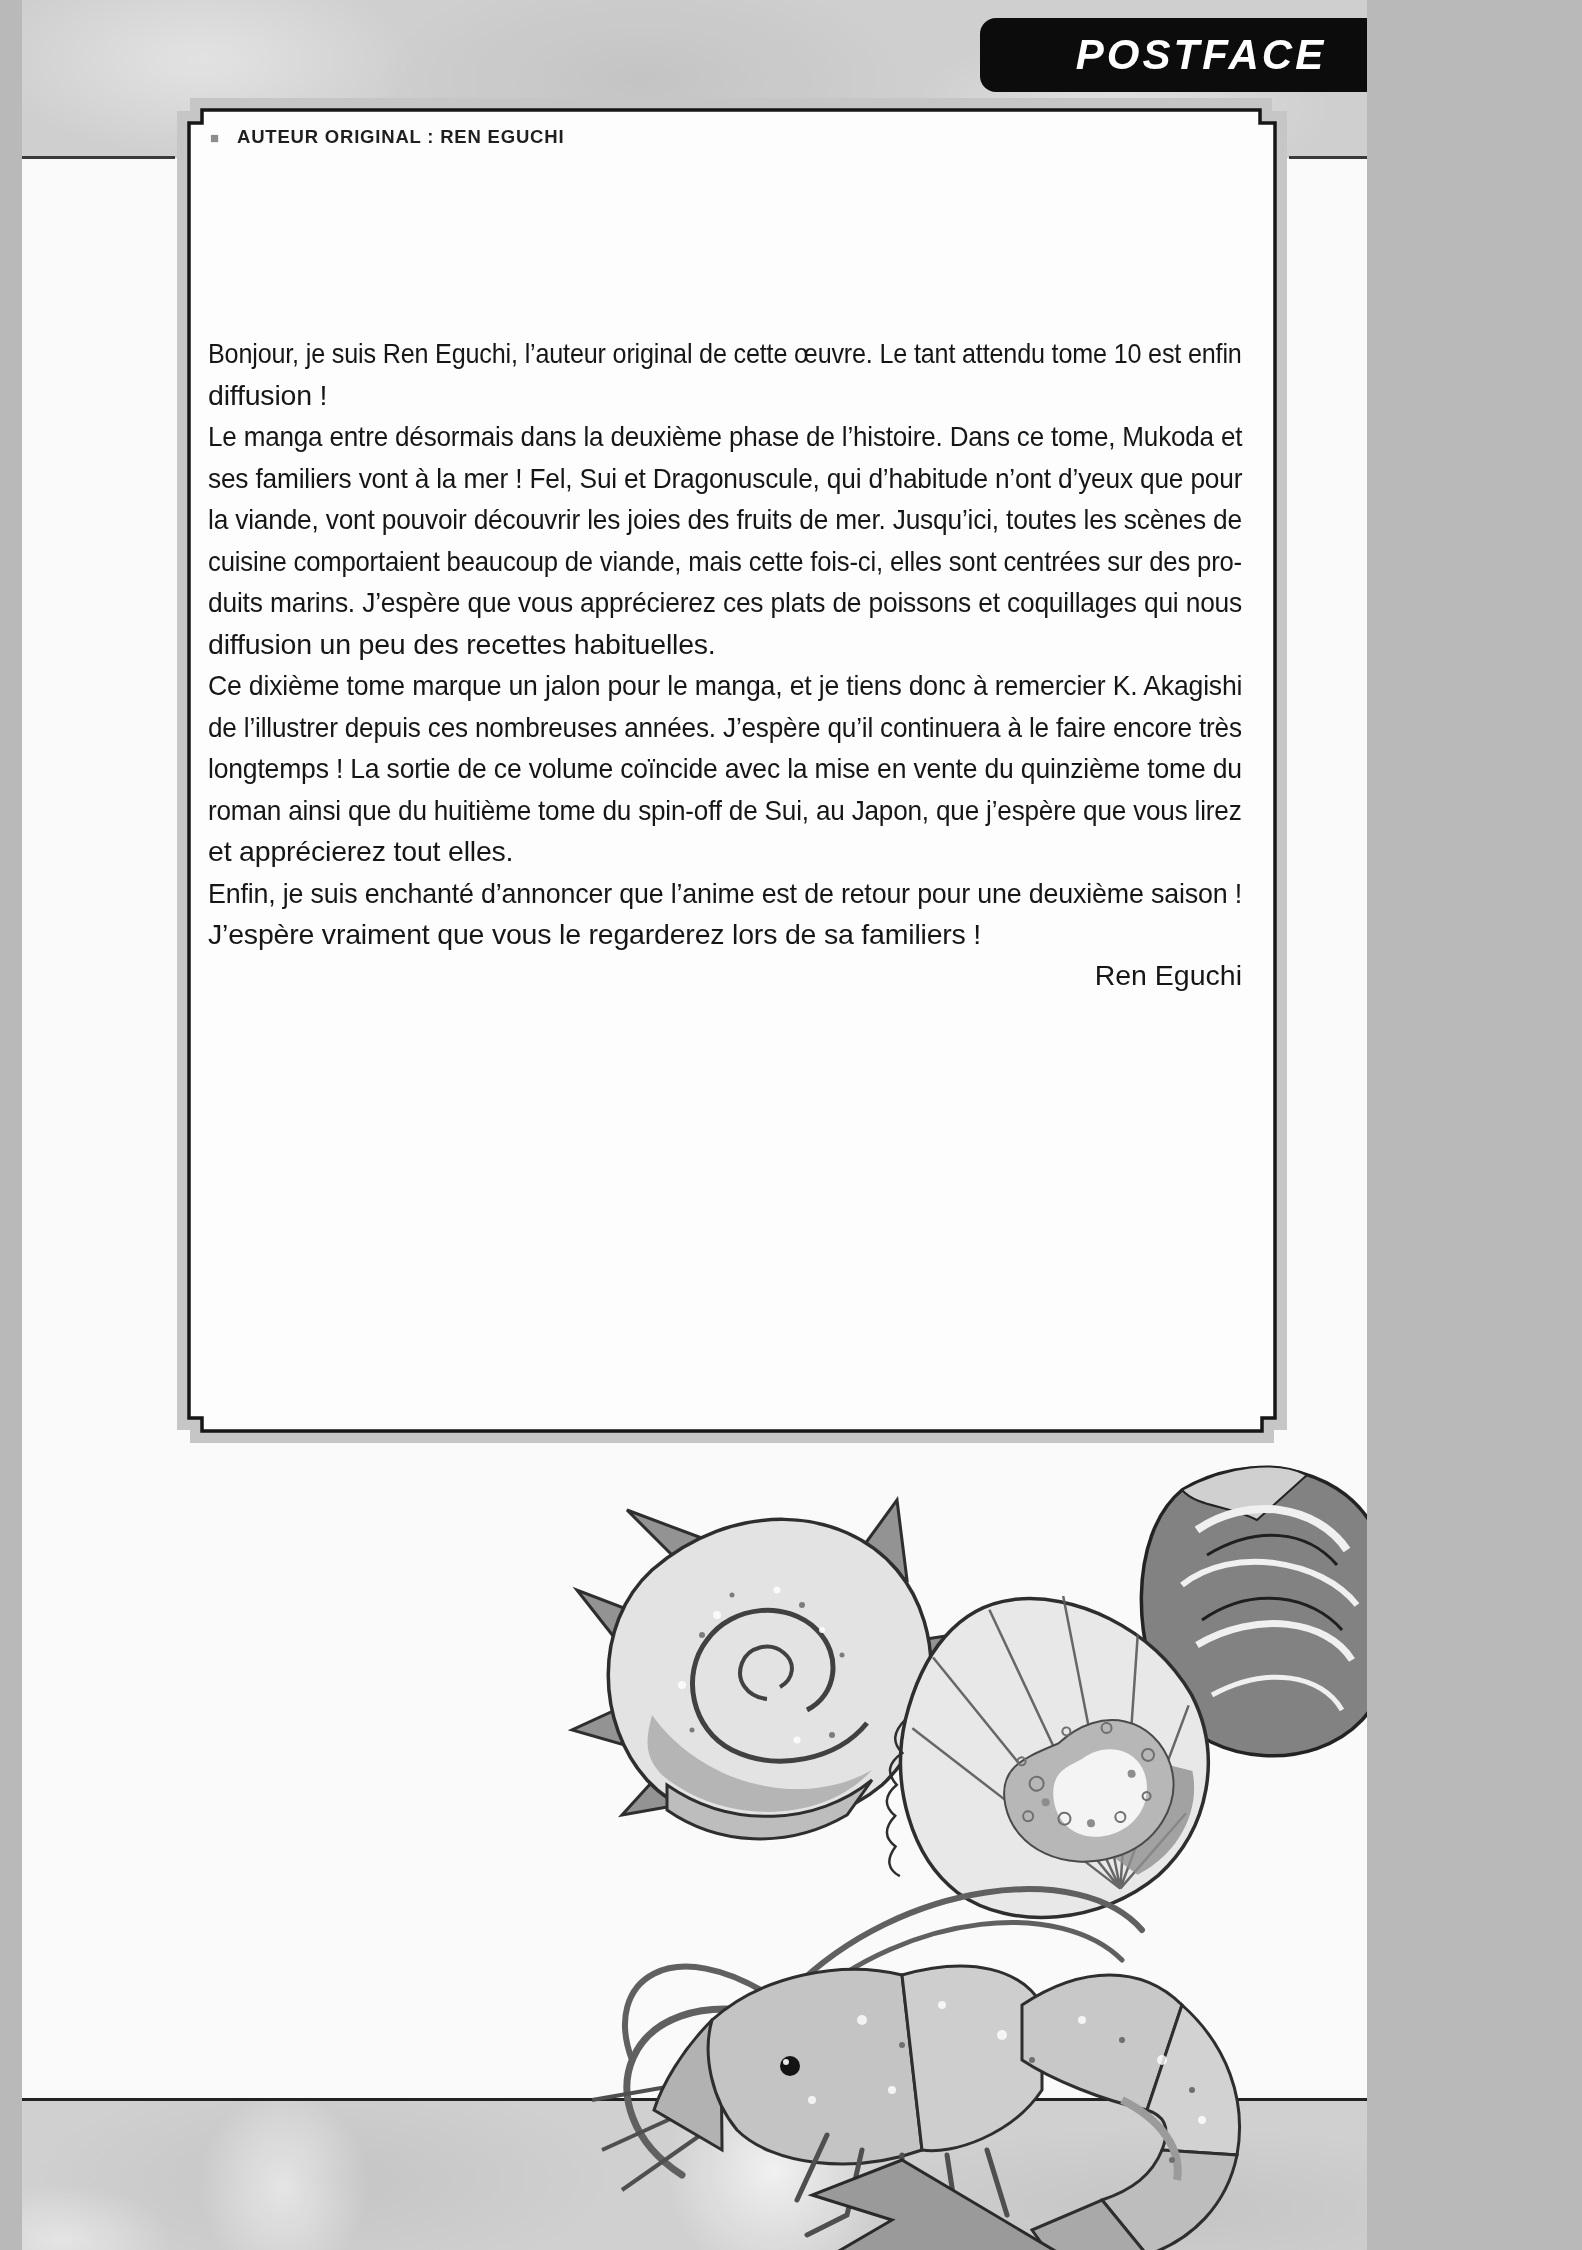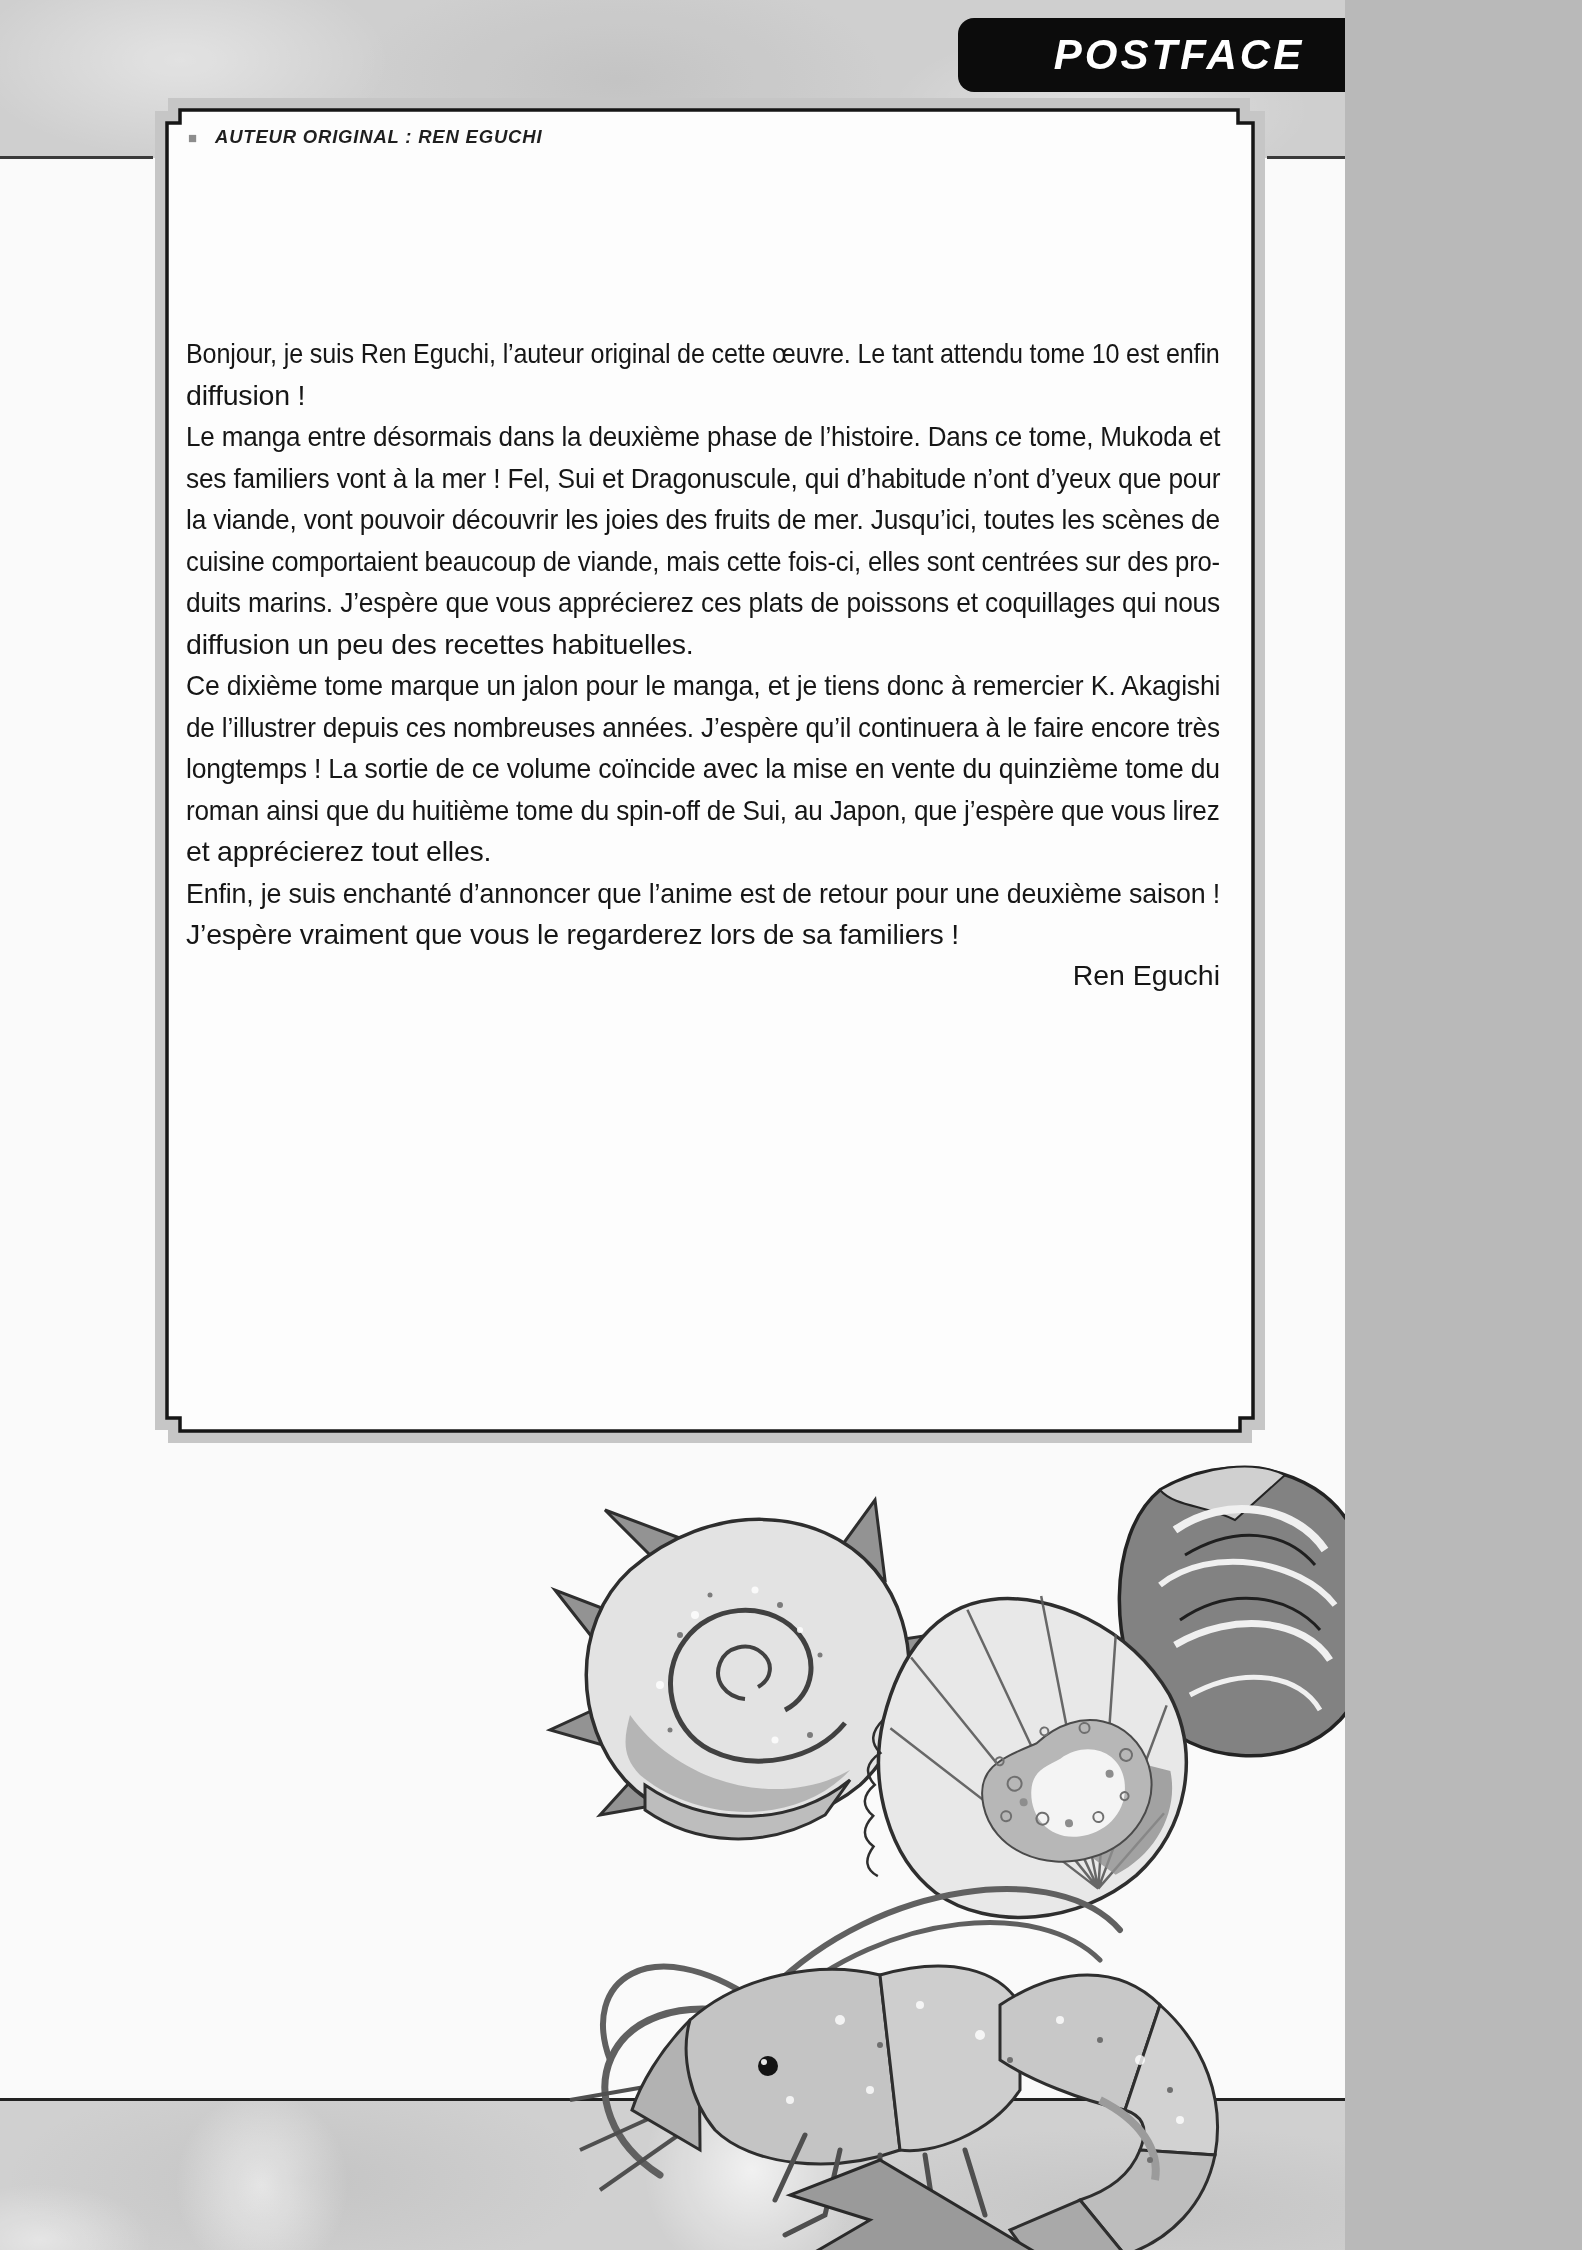--- a/index.html
+++ b/index.html
@@ -1,17 +1,17 @@
 <!DOCTYPE html>
 <html><head>
 <meta charset="utf-8">
 <style>
   html,body{margin:0;padding:0;background:#b9b9b9;}
   .page{position:relative;width:1345px;height:2250px;overflow:hidden;
-        background:#d7d7d7;font-family:"Liberation Sans","DejaVu Sans",sans-serif;}
+        background:#d7d7d7;font-family:"Liberation Sans","DejaVu Sans",sans-serif;margin-left:22px;}
   .abs{position:absolute;}
   
   .texture{left:0;top:0;width:1582px;height:2250px;z-index:0;
     background:
       radial-gradient(300px 140px at 180px 60px, rgba(255,255,255,.5), rgba(255,255,255,0) 70%),
       radial-gradient(380px 160px at 620px 80px, rgba(120,120,120,.13), rgba(120,120,120,0) 70%),
       radial-gradient(300px 120px at 1100px 110px, rgba(255,255,255,.45), rgba(255,255,255,0) 70%),
       radial-gradient(420px 150px at 300px 2180px, rgba(120,120,120,.12), rgba(120,120,120,0) 70%),
       radial-gradient(120px 130px at 262px 2185px, rgba(255,255,255,.9), rgba(255,255,255,0) 72%),
       radial-gradient(150px 160px at 752px 2170px, rgba(255,255,255,.85), rgba(255,255,255,0) 72%),
@@ -23,21 +23,21 @@
   .sheet{left:0;top:158px;width:1440px;height:1942px;background:#fafafa;z-index:1;}
   .sheet-line{background:#3a3a3a;height:3px;z-index:2;}
   .right-strip{left:1440px;top:30px;width:142px;height:2220px;background:#fcfcfc;z-index:1;}
   .vline{left:1437px;top:30px;width:3px;height:2220px;background:#2b2b2b;z-index:2;}
   .banner{left:958px;top:18px;width:442px;height:74px;background:#0c0c0c;border-radius:16px;
           display:flex;align-items:center;justify-content:center;z-index:3;}
   .banner span{color:#ffffff;font-size:42px;font-weight:bold;font-style:italic;letter-spacing:3px;}
   .box-frame{left:140px;top:85px;z-index:2;}
   .box-header{left:188px;top:126px;z-index:4;display:flex;align-items:center;}
   .bullet{width:15px;height:15px;color:#8d8d8d;font-size:15px;line-height:15px;margin-right:12px;}
-  .box-header .lbl{font-size:18.5px;font-weight:bold;font-style:italic;color:#1f1f1f;letter-spacing:.8px;}
+  .box-header .lbl{font-size:18.5px;font-weight:bold;color:#1f1f1f;letter-spacing:.8px;}
   .bodytext{left:186px;top:333px;width:1034px;z-index:4;}
   .body-line{white-space:nowrap;height:41.5px;line-height:41.5px;font-size:28.5px;
              color:#161616;letter-spacing:-.2px;}
   .signature{left:186px;top:955px;width:1034px;text-align:right;font-size:28.5px;
              height:41.5px;line-height:41.5px;color:#161616;z-index:4;}
   .illu{left:520px;top:1460px;z-index:5;}
   .fold{left:1380px;top:30px;z-index:3;}
   .cursor{left:1400px;top:372px;z-index:6;}
 </style>
 </head>

